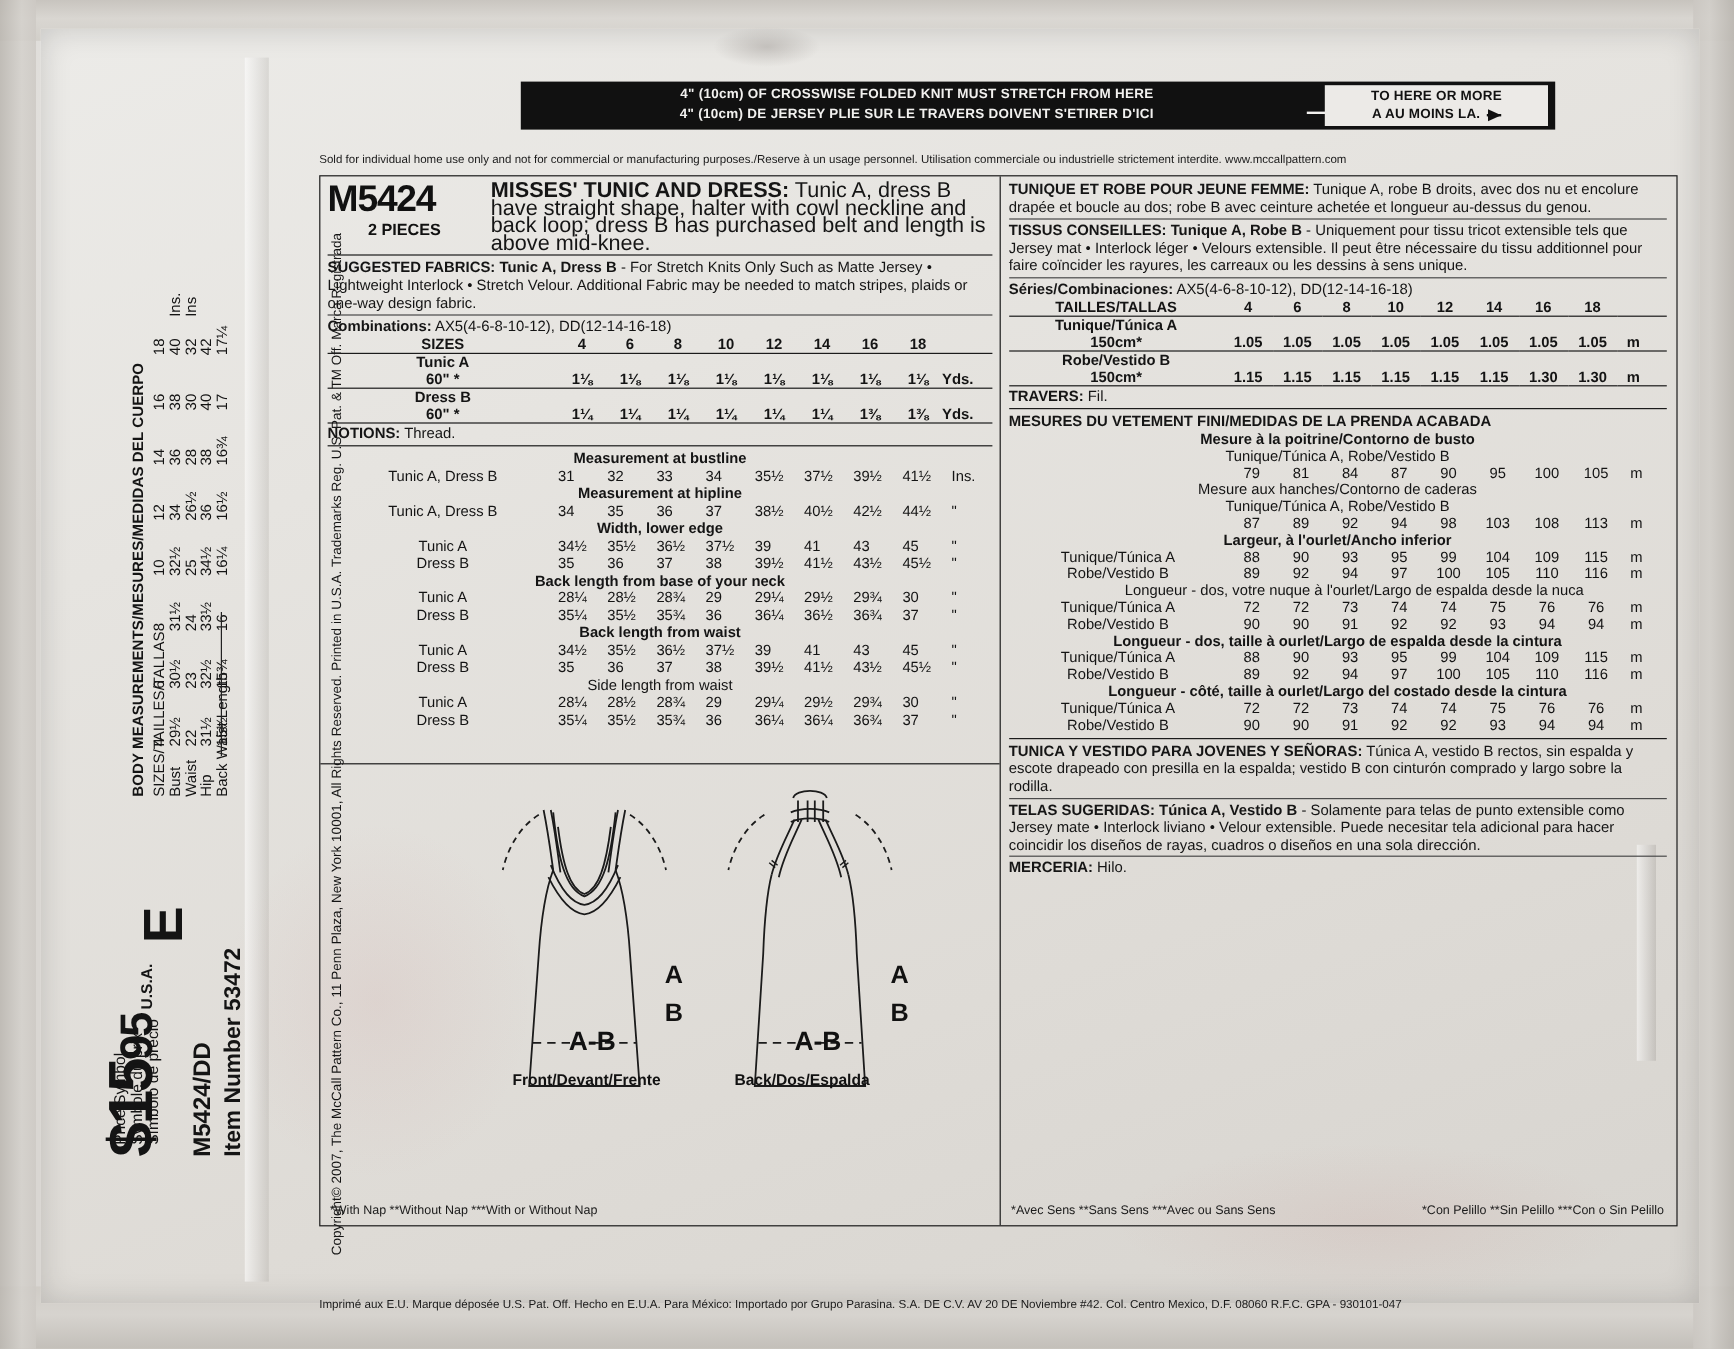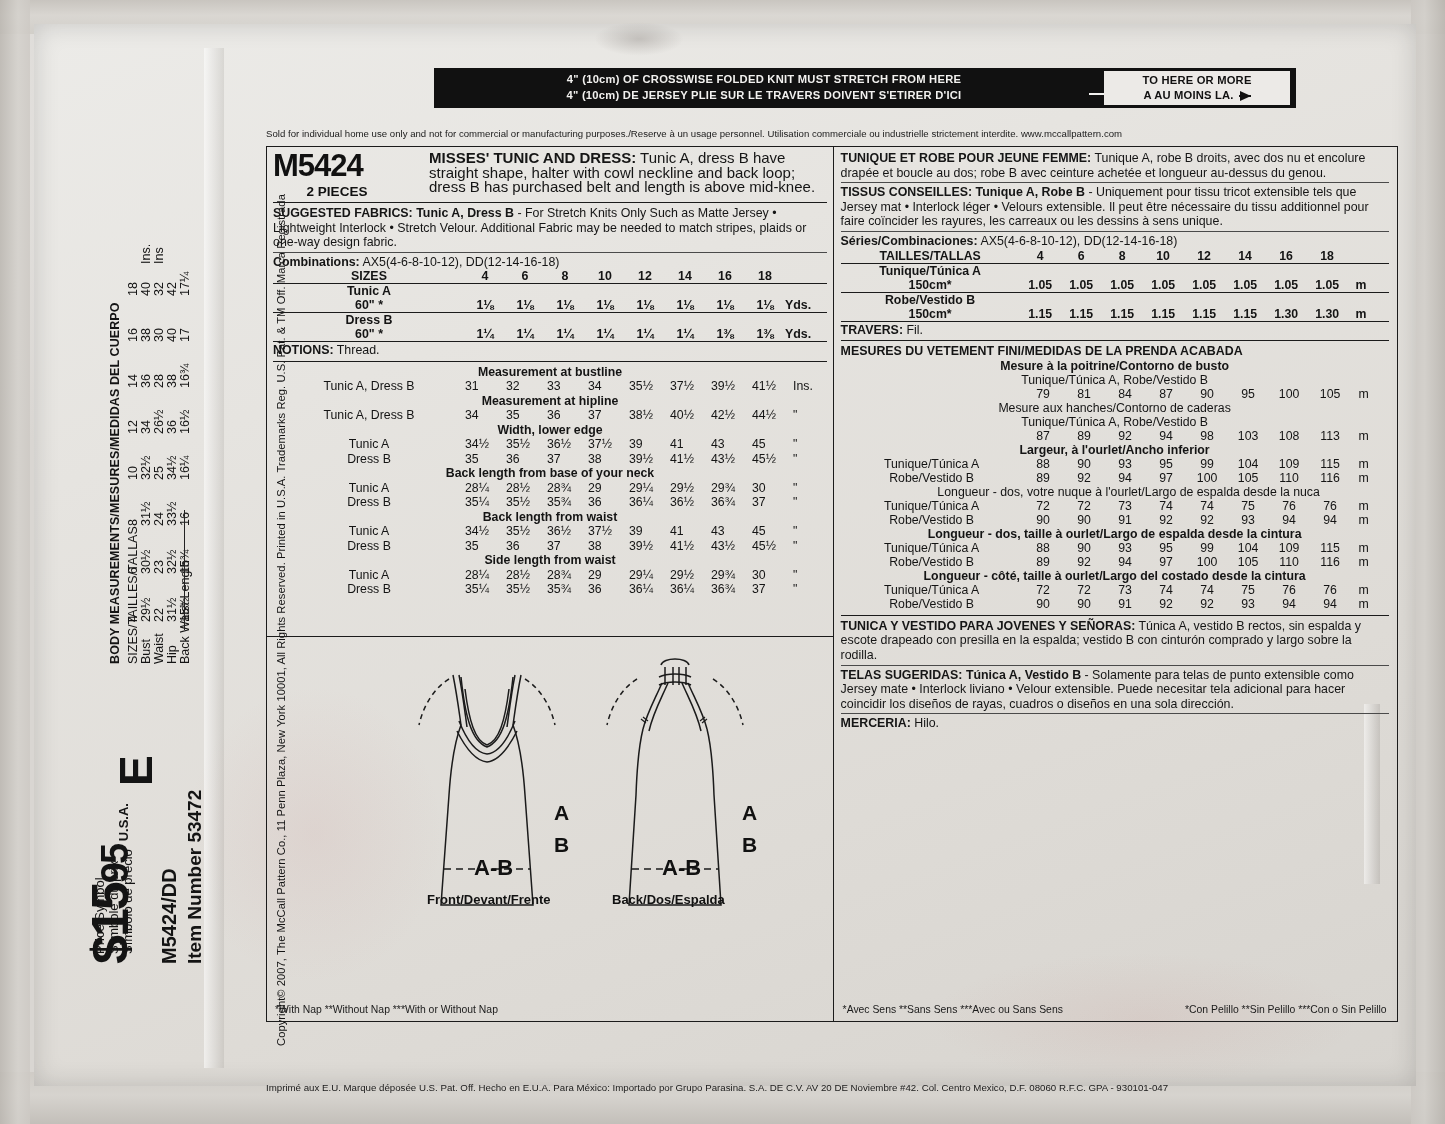--- a/index.html
+++ b/index.html
@@ -74,21 +74,21 @@
   #colR{left:567.6px;width:560px;}
   .pad{padding:4px 6px 0 6px;}
 
   .hr{height:0;border-top:1.4px solid #1b1b1b;margin:3px 0 3px 0;}
   .hrthin{height:0;border-top:1px solid #4a4a4a;margin:2px 0;}
 
   
   .headrow{display:flex;gap:8px;align-items:flex-start;}
   .patno{font-size:31px;font-weight:bold;letter-spacing:-1px;line-height:30px;color:#111;}
   .pieces{font-size:13.5px;font-weight:bold;text-align:center;margin-top:3px;color:#111;}
-  .desc{font-size:15px;line-height:14.6px;color:#151515;flex:1;margin-left:20px;}
+  .desc{font-size:18px;line-height:14.6px;color:#151515;flex:1;}
   .b{font-weight:bold;}
 
   .para{font-size:12.4px;line-height:14.6px;color:#151515;}
 
   
   table.yd{border-collapse:collapse;width:100%;font-size:12.4px;color:#141414;}
   table.yd td{padding:0;vertical-align:bottom;}
   td.lbl{text-align:center;white-space:nowrap;}
   td.num{text-align:center;width:40px;}
   td.unit{text-align:left;width:42px;padding-left:6px;}
@@ -435,21 +435,21 @@
                   <td class="num">36</td>
                   <td class="num">37</td>
                   <td class="num">38</td>
                   <td class="num">39½</td>
                   <td class="num">41½</td>
                   <td class="num">43½</td>
                   <td class="num">45½</td>
                   <td class="unit">"</td>
                 </tr>
                 <tr>
-                  <td class="lbl" colspan="10" style="font-weight: bold; margin-top: 47px;">Side length from waist</td>
+                  <td class="lbl" colspan="10" style="font-weight: normal; margin-top: 47px;">Side length from waist</td>
                 </tr>
                 <tr>
                   <td class="lbl">Tunic A</td>
                   <td class="num">28¼</td>
                   <td class="num">28½</td>
                   <td class="num">28¾</td>
                   <td class="num">29</td>
                   <td class="num">29¼</td>
                   <td class="num">29½</td>
                   <td class="num">29¾</td>

